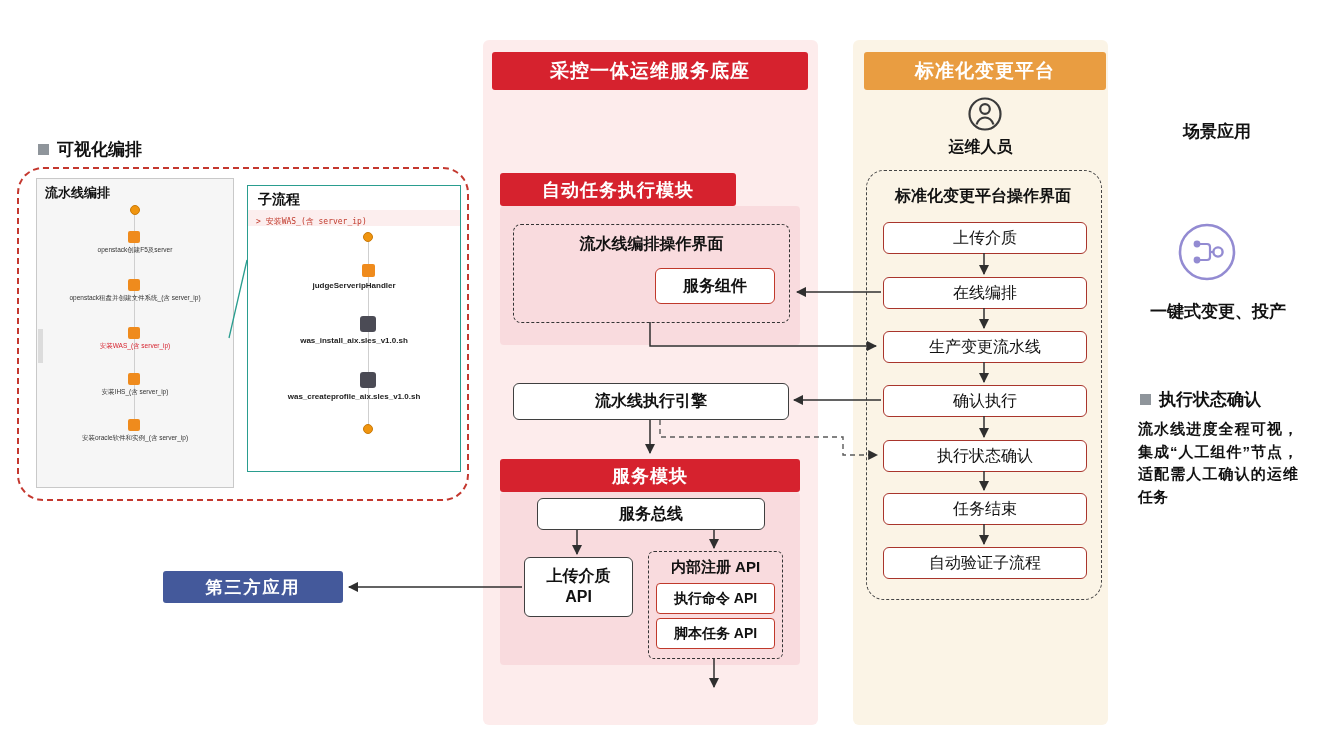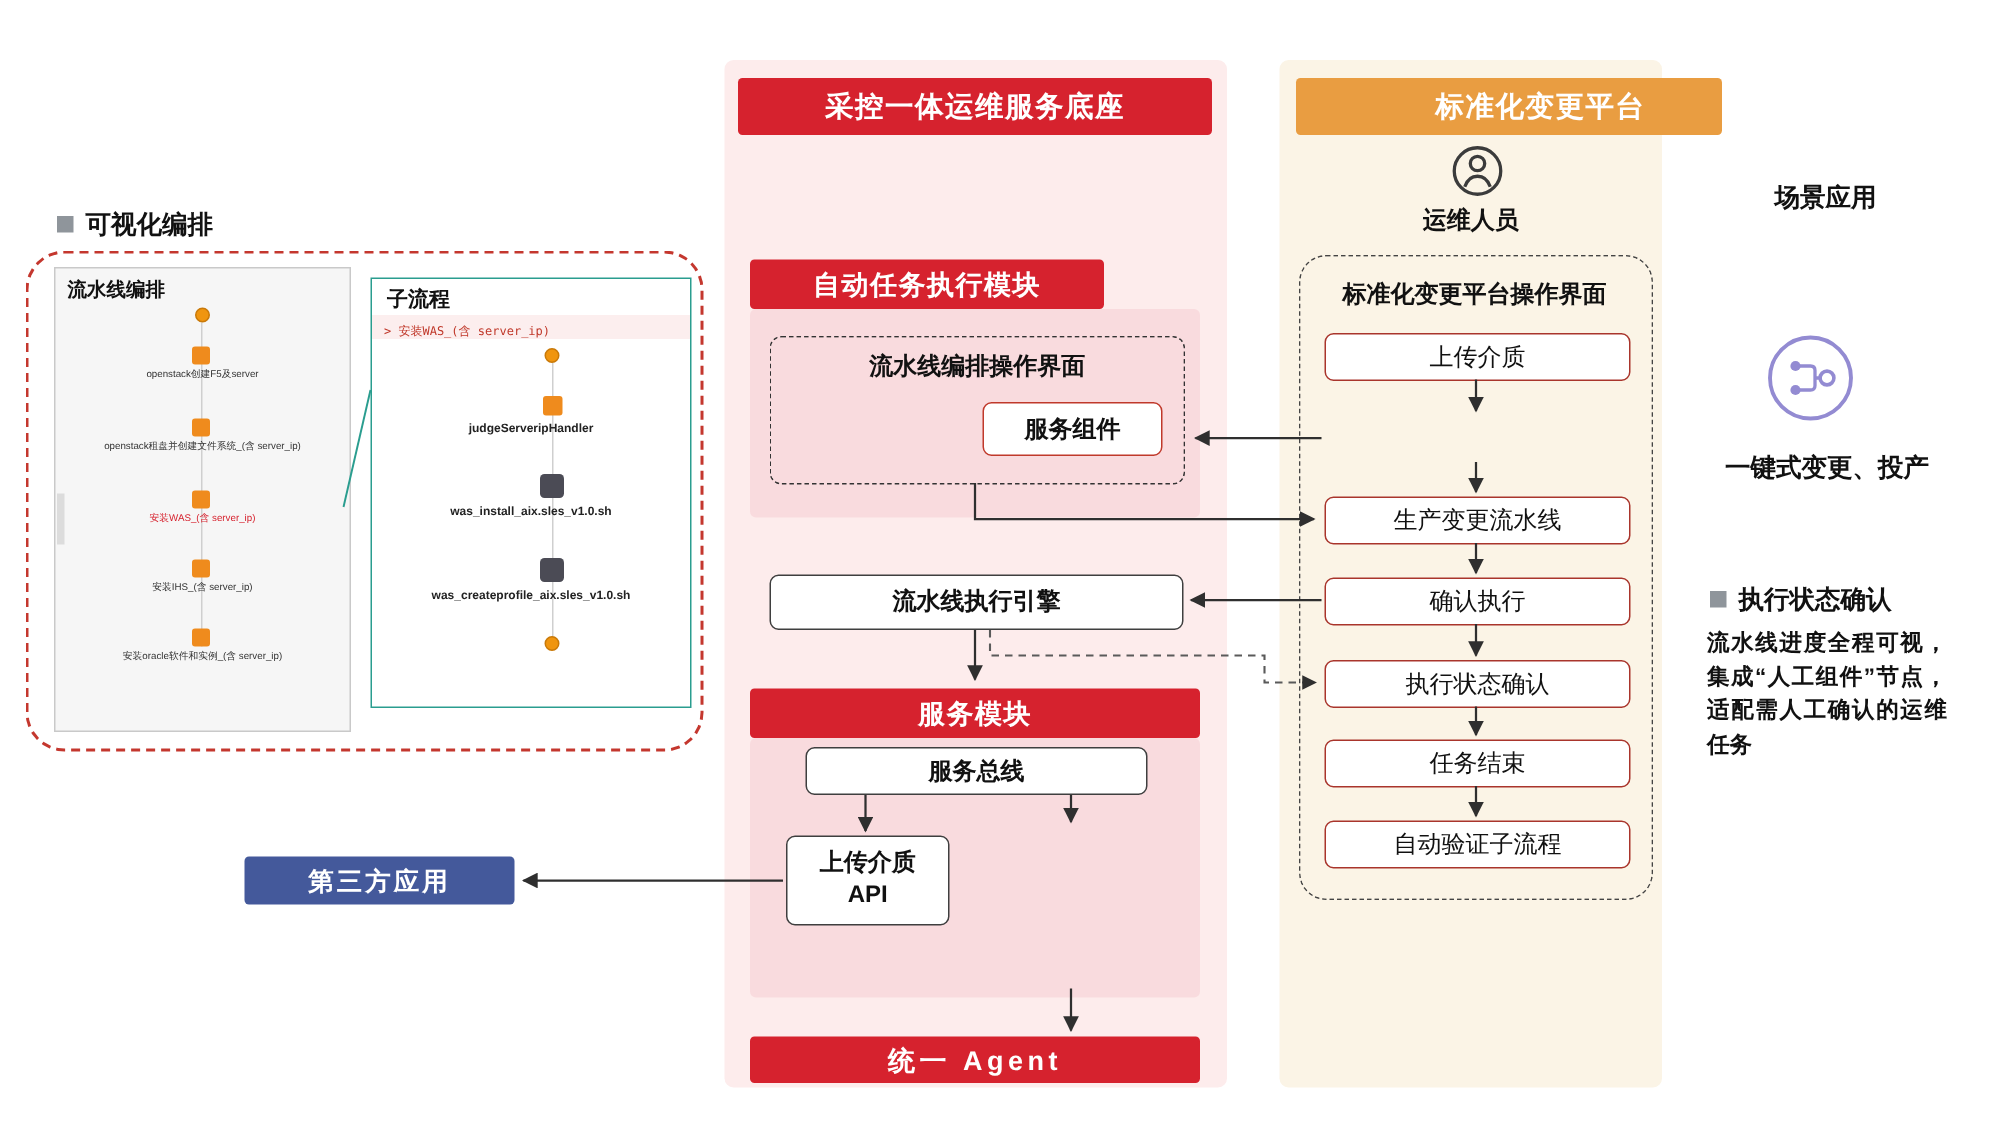--- a/index.html
+++ b/index.html
@@ -1,21 +1,21 @@
 <!DOCTYPE html>
 <html><head>
 <meta charset="utf-8">
 <style>
   html,body{margin:0;padding:0;background:#fff;}
   .canvas{position:relative;width:1326px;height:755px;background:#fff;overflow:hidden;
           font-family:"Liberation Sans",sans-serif;color:#111;}
   .abs{position:absolute;}
   .flexc{display:flex;align-items:center;justify-content:center;}
   .redbar{background:#d6222e;color:#fff;font-weight:bold;border-radius:3px;letter-spacing:1px;}
-  .orangebar{background:#e99d41;color:#fff;font-weight:bold;border-radius:3px;letter-spacing:1px;padding-left:42px;}
+  .orangebar{background:#e99d41;color:#fff;font-weight:bold;border-radius:3px;letter-spacing:1px;}
   .wbox{background:#fff;border:1.5px solid #3f3f3f;border-radius:6px;font-weight:bold;text-align:center;justify-content:center;}
   .rbox{background:#fff;border:1.5px solid #c0392b;border-radius:6px;font-weight:bold;text-align:center;}
   .stepbox{background:#fff;border:1.5px solid #a9352c;border-radius:6px;font-weight:normal;text-align:center;
            left:883px;width:202px;height:30px;font-size:16px;}
   .dashedbox{border:1.5px dashed #333;border-radius:8px;}
   .bullet{display:inline-block;width:11px;height:11px;background:#8f959b;margin-right:8px;}
   .colbg-pink{background:#fdecec;border-radius:6px;}
   .colbg-cream{background:#fbf4e6;border-radius:6px;}
   .section-pink{background:#f9dbde;border-radius:4px;}
   .smalllabel{font-size:6.5px;color:#333;text-align:center;line-height:1.25;}
@@ -146,41 +146,50 @@
 
   <div class="abs flexc wbox" style="left:537px;top:498px;width:226px;height:30px;font-size:16px;z-index:4;">
     <span>服务总线</span>
   </div>
 
   <div class="abs flexc wbox" style="left:524px;top:557px;width:107px;height:58px;font-size:16px;z-index:4;white-space:pre-line;line-height:1.3;">
     <span style="white-space:pre-line;">上传介质
 API</span>
   </div>
 
-
-  <div class="abs flexc redbar" style="left:500px;top:691px;width:300px;height:31px;font-size:18px;letter-spacing:3px;z-index:4;">
-    <span>统一 Agent</span>
-  </div>
+  <div class="abs dashedbox" style="left:648px;top:551px;width:133px;height:106px;border-radius:6px;z-index:4;">
+    <div class="abs" style="left:0;top:6px;width:100%;text-align:center;font-size:15px;font-weight:bold;">内部注册 API</div>
+    <div class="abs flexc rbox" style="left:7px;top:31px;width:117px;height:29px;font-size:14px;border-radius:4px;">
+      <span>执行命令 API</span>
+    </div>
+    <div class="abs flexc rbox" style="left:7px;top:66px;width:117px;height:29px;font-size:14px;border-radius:4px;">
+      <span>脚本任务 API</span>
+    </div>
+  </div>
+
 
   <div class="abs flexc orangebar" style="left:864px;top:52px;width:242px;height:38px;font-size:19px;z-index:4;">
     <span>标准化变更平台</span>
   </div>
 
   <svg class="abs" style="left:965px;top:94px;z-index:4;" width="40" height="40" viewBox="0 0 40 40">
     <circle cx="20" cy="20" r="15.5" fill="none" stroke="#3b3b3b" stroke-width="2.2"></circle>
     <circle cx="20" cy="15" r="4.8" fill="none" stroke="#3b3b3b" stroke-width="2.2"></circle>
     <path d="M11.5,30.5 Q14,23.5 20,23.5 Q26,23.5 28.5,30.5" fill="none" stroke="#3b3b3b" stroke-width="2.2"></path>
   </svg>
   <div class="abs" style="left:853px;top:137px;width:255px;text-align:center;font-size:16px;font-weight:bold;z-index:4;">运维人员</div>
 
   <div class="abs" style="left:866px;top:170px;width:234px;height:428px;border:1.6px dashed #444;border-radius:18px;z-index:3;"></div>
   <div class="abs" style="left:866px;top:186px;width:234px;text-align:center;font-size:16px;font-weight:bold;z-index:4;">标准化变更平台操作界面</div>
 
   <div class="abs flexc stepbox" style="top:222px;z-index:4;">
     <span>上传介质</span>
+  </div>
+  <div class="abs flexc stepbox" style="top:277px;z-index:4;">
+    <span>在线编排</span>
   </div>
   <div class="abs flexc stepbox" style="top:331px;z-index:4;">
     <span>生产变更流水线</span>
   </div>
   <div class="abs flexc stepbox" style="top:385px;z-index:4;">
     <span>确认执行</span>
   </div>
   <div class="abs flexc stepbox" style="top:440px;z-index:4;">
     <span>执行状态确认</span>
   </div>

